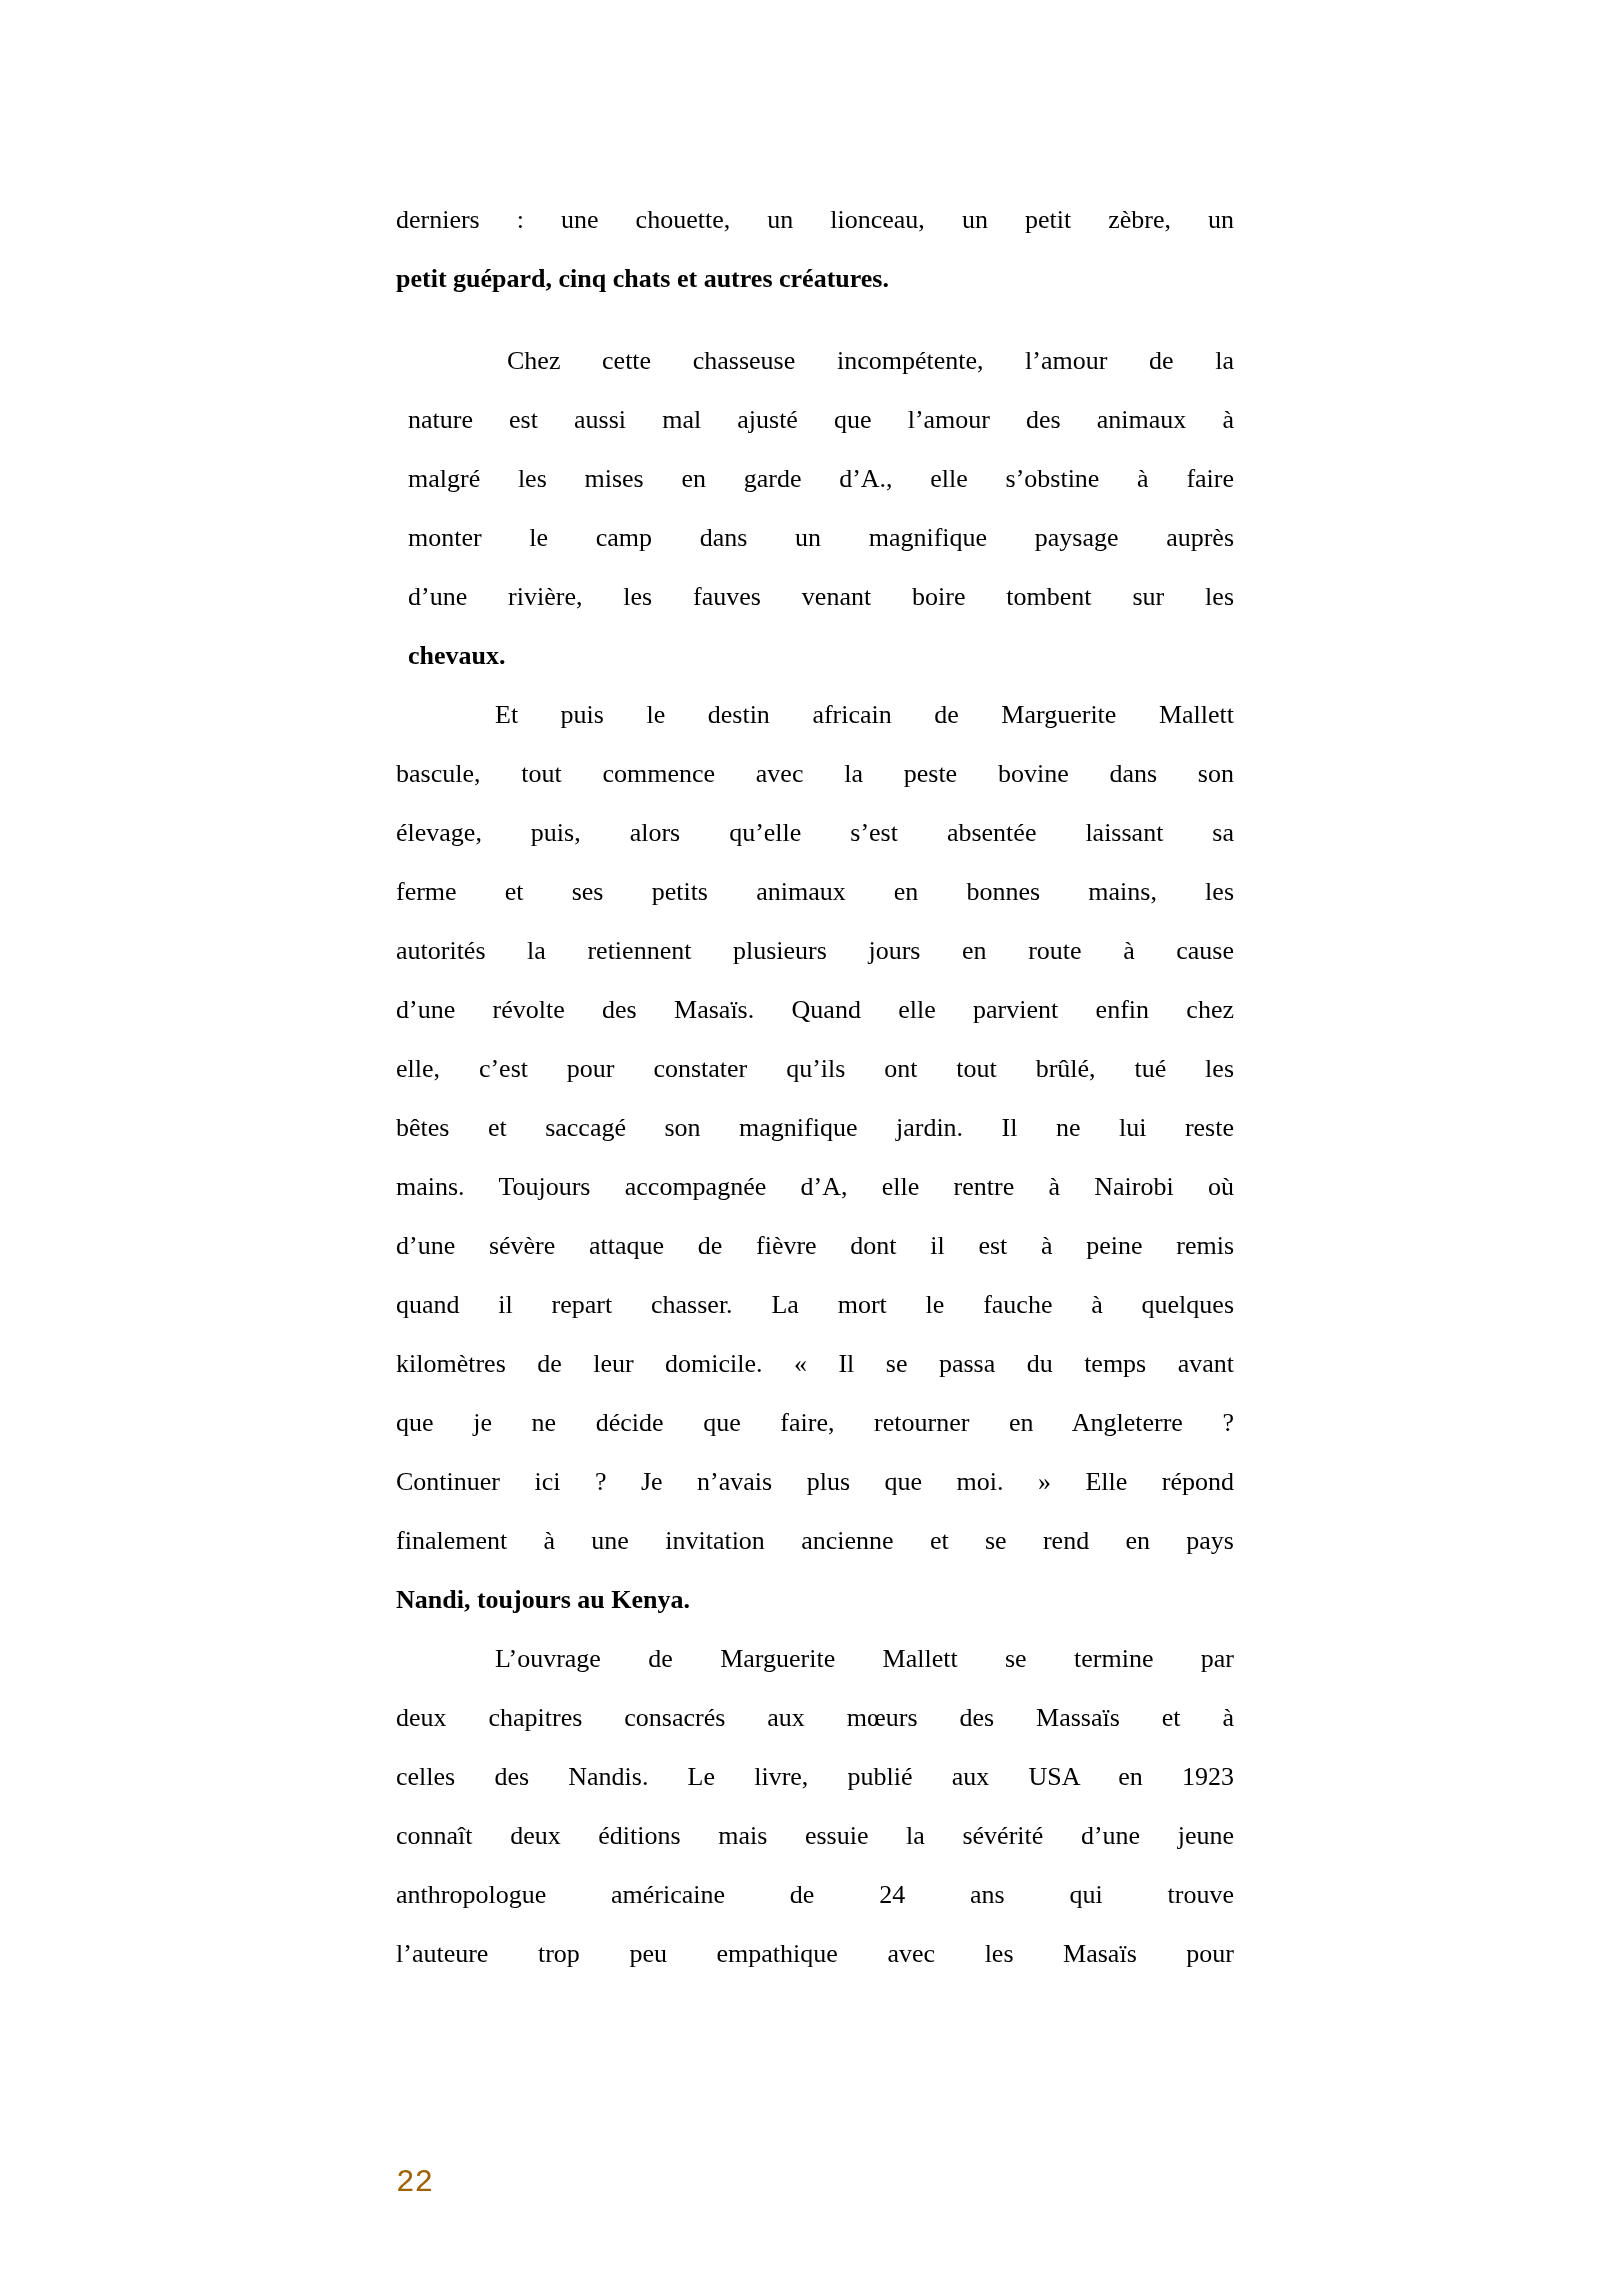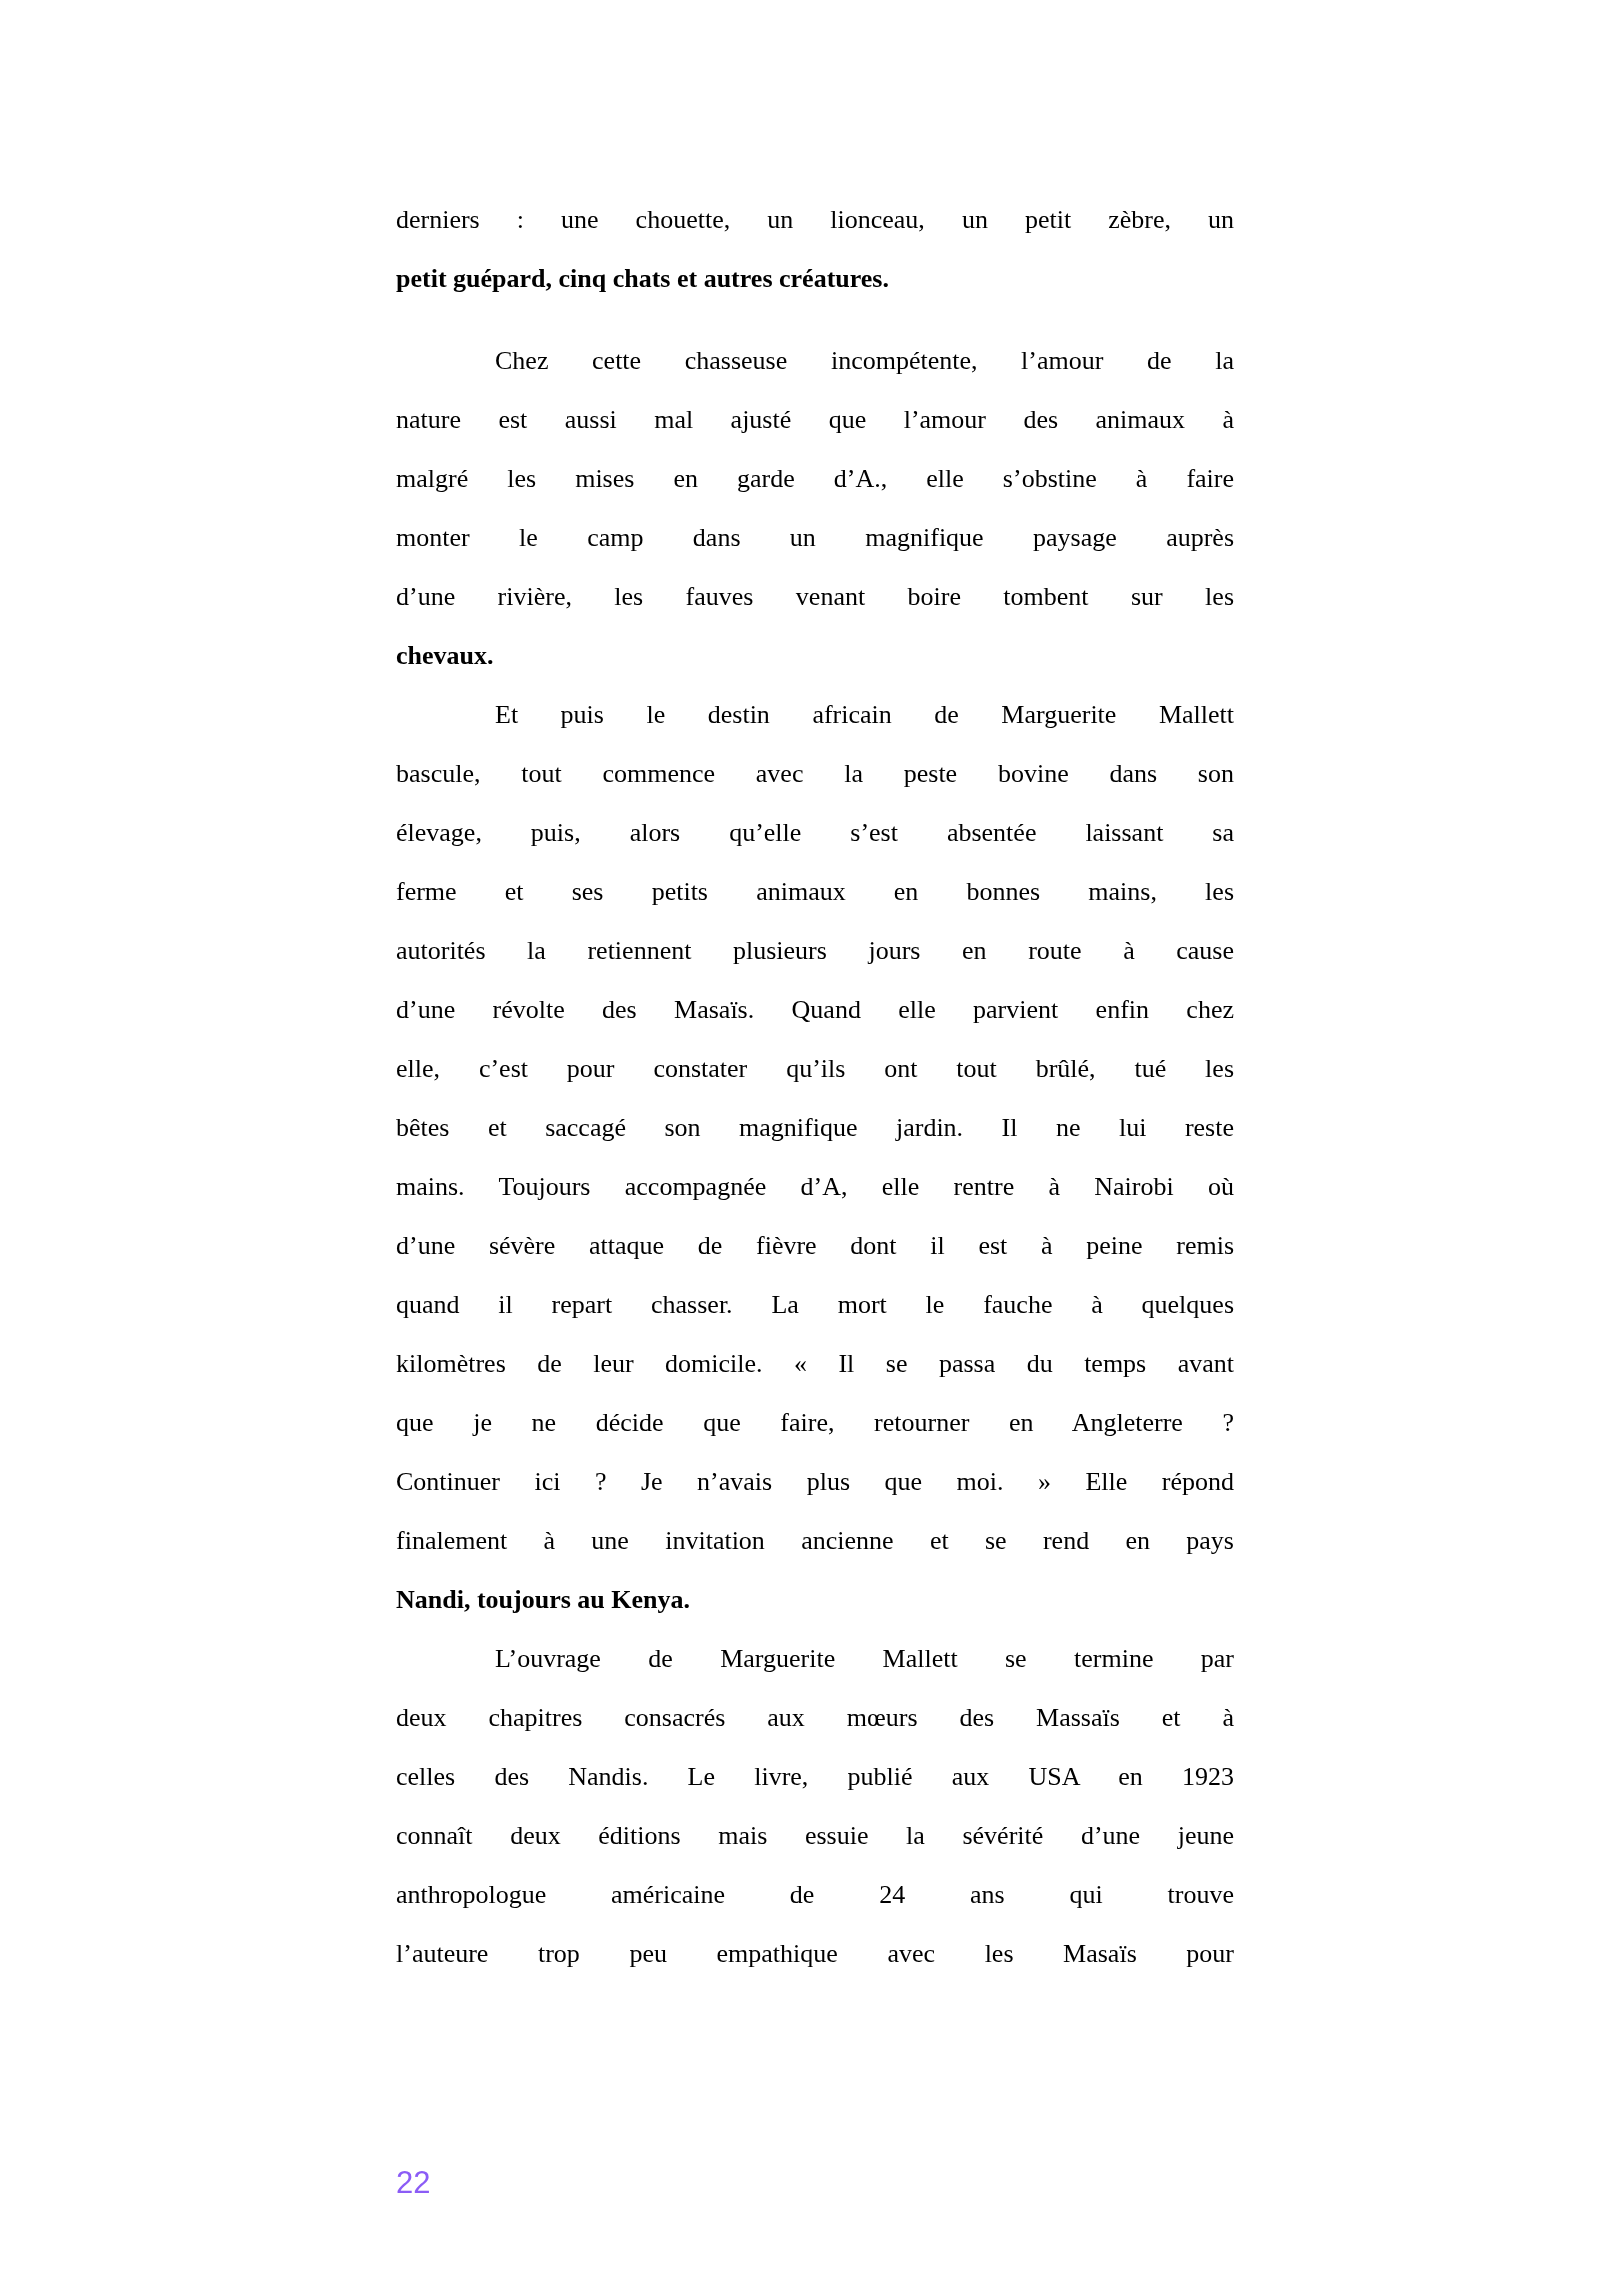--- a/index.html
+++ b/index.html
@@ -24,44 +24,45 @@
     width: 838px;
     font-size: 26px;
     line-height: 59px;
     font-weight: 400;
   }
   .paragraph {
     margin: 0;
   }
   .paragraph.spaced {
     margin-top: 23px;
+    margin-left: 12px;
   }
   .line {
     text-align: justify;
     text-align-last: justify;
     white-space: normal;
   }
   .line.last {
     text-align: right;
     text-align-last: left;
     font-weight: bold;
   }
   .line.indented {
     text-indent: 99px;
   }
   .page-footer {
     position: absolute;
     left: 396px;
     top: 2167px;
   }
   .page-number {
-    font-family: Liberation Sans, sans-serif;
+    font-family: Liberation Mono, monospace;
     font-size: 31px;
     line-height: 1;
-    color: #8b5cf6;
+    color: #a16207;
   }
 </style>
 </head>
 <body>
 
 <div class="page" style="background: rgb(255, 255, 255); color: rgb(0, 0, 0);">
   <main class="text-block">
       <div class="paragraph">
         <div class="line">derniers : une chouette, un lionceau, un petit zèbre, un</div>
         <div class="line last">petit guépard, cinq chats et autres créatures.</div>

